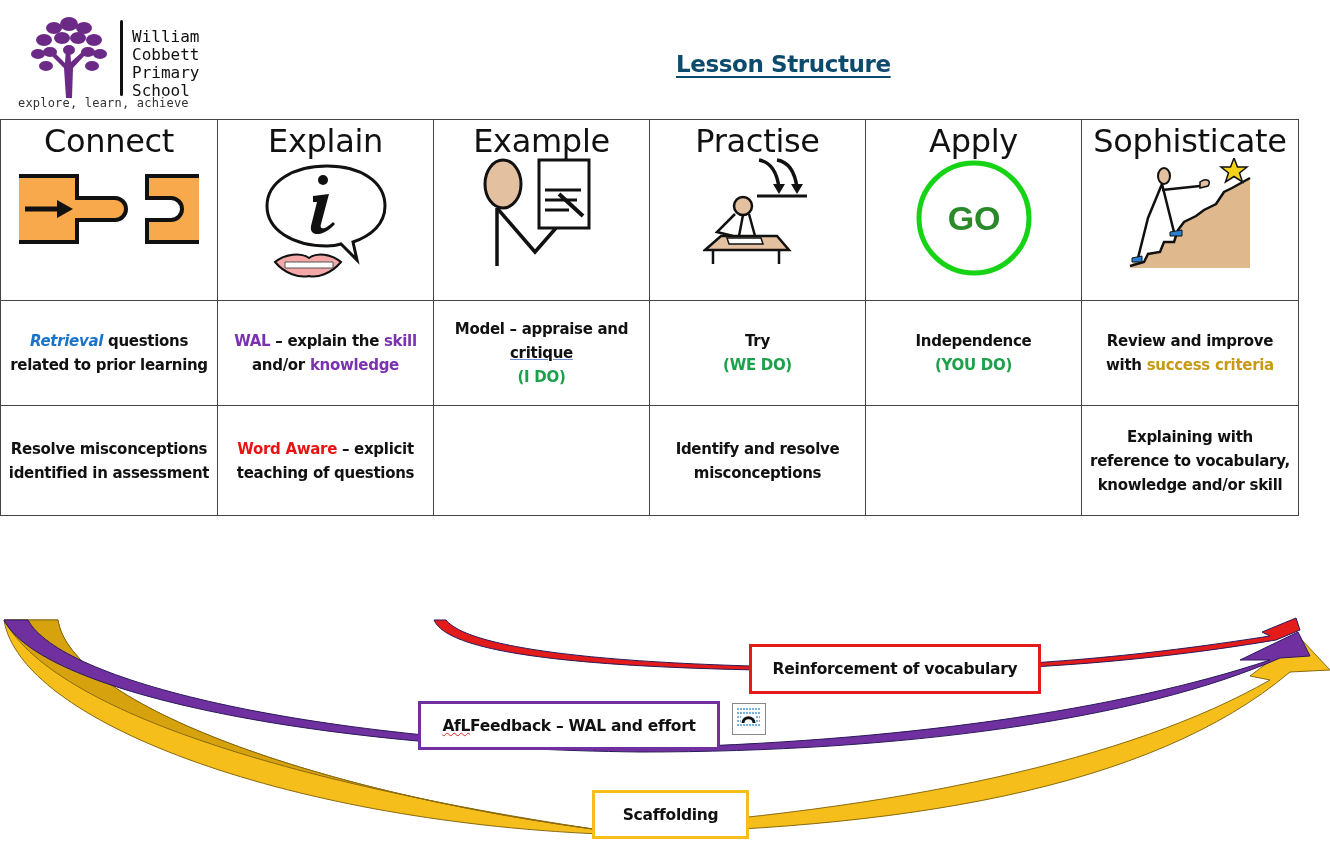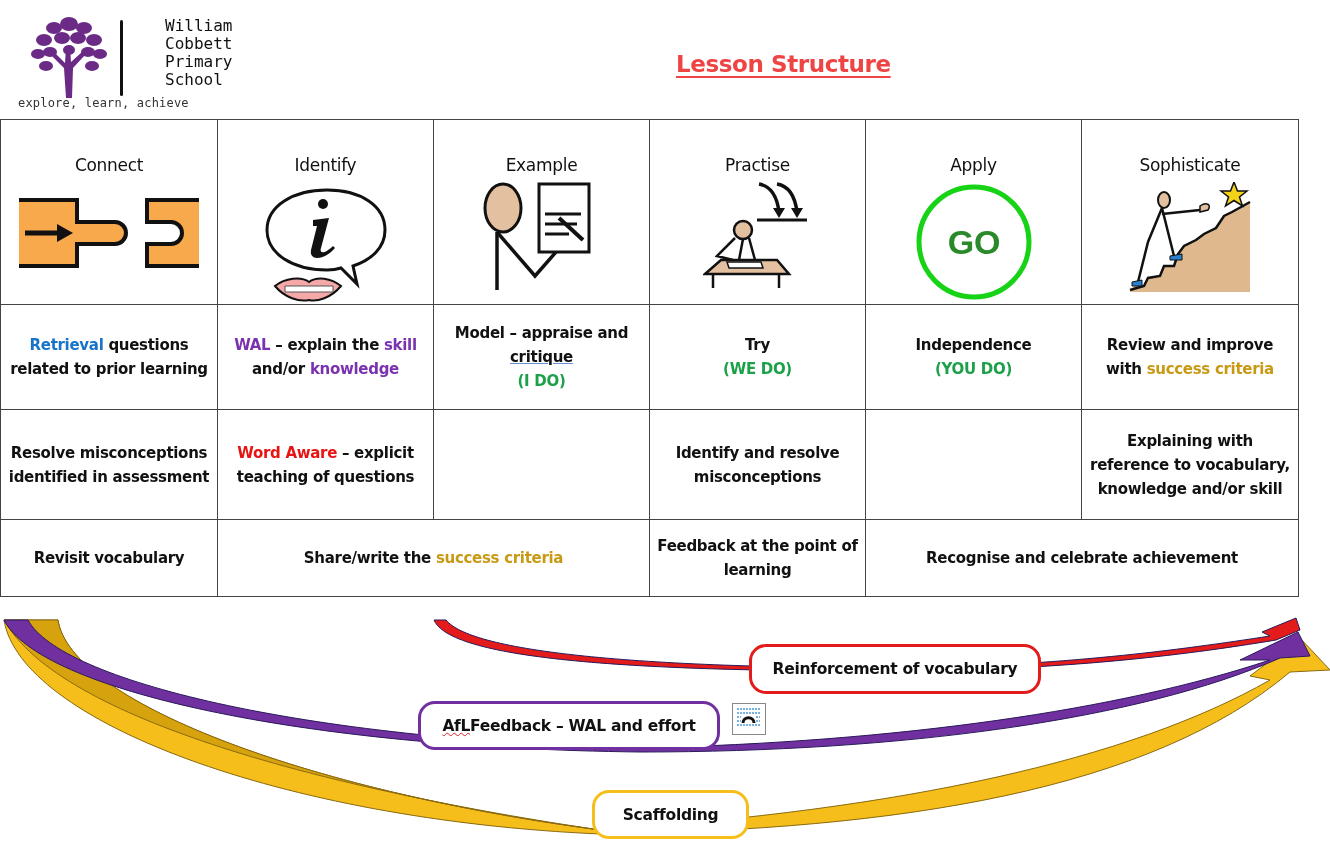--- a/index.html
+++ b/index.html
@@ -1,41 +1,41 @@
 <!DOCTYPE html>
 <html><head>
 <meta charset="utf-8">
 <style>
   html, body { margin:0; padding:0; background:#fff; }
   body { width:1330px; height:850px; position:relative; overflow:hidden; font-family:"Liberation Sans", sans-serif; color:#111; }
   .logo { position:absolute; left:14px; top:8px; width:200px; height:108px; }
-  .logo-name { position:absolute; left:118px; top:9px; font-family:"DejaVu Sans Mono", monospace; font-size:16px; line-height:18px; color:#111;margin-left:33px; }
+  .logo-name { position:absolute; left:118px; top:20px; font-family:"DejaVu Sans Mono", monospace; font-size:16px; line-height:18px; color:#111; }
   .logo-name div { white-space:nowrap; }
   .logo-bar { position:absolute; left:106px; top:12px; width:3px; height:76px; background:#111; border-radius:2px; }
   .logo-tag { position:absolute; left:4px; top:88px; font-family:"DejaVu Sans Mono", monospace; font-size:12px; color:#333; white-space:nowrap; letter-spacing:0.2px; }
-  .page-title { position:absolute; left:676px; top:51px; font-family:"DejaVu Sans", sans-serif; font-weight:bold; font-size:23px; text-decoration:underline; text-underline-offset:4px; color:#ef4444; letter-spacing:-0.4px; }
+  .page-title { position:absolute; left:676px; top:51px; font-family:"DejaVu Sans", sans-serif; font-weight:bold; font-size:23px; text-decoration:underline; text-underline-offset:4px; color:#0c4a6e; letter-spacing:-0.4px; }
 
   table.grid { position:absolute; left:0; top:119px; border-collapse:collapse; table-layout:fixed; width:1298px; }
   table.grid td { border:1.5px solid #444; text-align:center; vertical-align:middle; padding:0 6px; font-family:"DejaVu Sans", sans-serif; font-weight:bold; font-size:15px; line-height:24px; letter-spacing:-0.3px; }
   tr.r-head td { height:176px; vertical-align:top; padding-top:4px; }
   tr.r1 td { height:104px; }
   tr.r2 td { height:109px; }
   tr.r3 td { height:76px; }
-  .stage-title { display:block; font-family:"DejaVu Sans", sans-serif; font-weight:normal; font-size:17px; line-height:34px; letter-spacing:-0.3px; color:#111;margin-top:24px; }
+  .stage-title { display:block; font-family:"DejaVu Sans", sans-serif; font-weight:normal; font-size:32px; line-height:34px; letter-spacing:-0.3px; color:#111; }
   .stage-icon { display:block; margin:10px auto 0; }
-  .c-blue { color:#1874c8; }
+  .c-blue { color:#1874c8;font-style:italic; }
   .c-purple { color:#7a32b0; }
   .c-green { color:#1ca04a; }
   .c-gold { color:#c89a14;margin-top:48px; }
   .c-red { color:#e81414; }
   .wavy-blue { text-decoration:underline; text-decoration-color:#6a8cd0; }
   .wavy-red { text-decoration:underline wavy #e02020; text-decoration-thickness:1px; }
 
   .arrows { position:absolute; left:0; top:595px; width:1330px; height:255px; }
-  .label-box { position:absolute; background:#fff; font-family:"DejaVu Sans", sans-serif; font-weight:bold; font-size:15.5px; display:flex; align-items:center; justify-content:center; letter-spacing:-0.3px; white-space:nowrap;border-radius:17px; }
+  .label-box { position:absolute; background:#fff; font-family:"DejaVu Sans", sans-serif; font-weight:bold; font-size:15.5px; display:flex; align-items:center; justify-content:center; letter-spacing:-0.3px; white-space:nowrap; }
   .box-vocab { left:749px; top:644px; width:286px; height:44px; border:3px solid #e31b1b; }
   .box-afl { left:418px; top:701px; width:296px; height:43px; border:3px solid #7030a0; }
   .box-scaf { left:592px; top:790px; width:151px; height:43px; border:3px solid #f5be1a; }
   .layout-btn { position:absolute; left:732px; top:703px; width:34px; height:32px; border:1.5px solid #888; background:#fff; box-sizing:border-box; }
 </style>
 </head>
 <body>
 
 <div class="logo">
   <svg width="90" height="90" viewBox="0 0 90 90" style="position:absolute;left:10px;top:2px;">
@@ -85,21 +85,21 @@
       <svg class="stage-icon" width="180" height="80" viewBox="0 0 180 80">
         <path d="M0 8 H58 V30 H96 A10 10 0 0 1 96 52 H58 V74 H0 Z" fill="#f8a94c"></path>
         <path d="M0 8 H58 V30 H96 A10 10 0 0 1 96 52 H58 V74 H0" fill="none" stroke="#111" stroke-width="4"></path>
         <path d="M6 41 H42" stroke="#111" stroke-width="5"></path>
         <path d="M38 32 L54 41 L38 50 Z" fill="#111"></path>
         <path d="M180 8 H128 V30 H152 A10 10 0 0 1 152 52 H128 V74 H180 Z" fill="#f8a94c"></path>
         <path d="M180 8 H128 V30 H152 A10 10 0 0 1 152 52 H128 V74 H180" fill="none" stroke="#111" stroke-width="4"></path>
       </svg>
     </td>
     <td>
-      <span class="stage-title">Identify</span>
+      <span class="stage-title">Explain</span>
       <svg class="stage-icon" width="130" height="118" viewBox="0 0 130 118" style="margin-top:4px">
         <path d="M66 4 C100 4 124 20 124 44 C124 62 110 74 92 80 L96 98 L80 82 C74 84 70 84 66 84 C32 84 6 68 6 44 C6 20 32 4 66 4 Z" fill="#fff" stroke="#111" stroke-width="3"></path>
         <circle cx="62" cy="18" r="5" fill="#111"></circle>
         <path d="M52 34 L68 32 L60 62 C58 68 64 68 72 60 L74 62 C64 74 48 76 50 64 L56 40 L52 40 Z" fill="#111"></path>
         <path d="M14 100 C24 92 40 90 48 96 C56 90 70 92 80 100 C70 112 56 116 48 114 C38 116 24 112 14 100 Z" fill="#f4a8a8" stroke="#111" stroke-width="2"></path>
         <path d="M24 100 H72 V106 H24 Z" fill="#fff" stroke="#555" stroke-width="1"></path>
       </svg>
     </td>
     <td>
       <span class="stage-title">Example</span>
@@ -174,28 +174,20 @@
     <td>Resolve misconceptions identified in assessment</td>
     <td>
       <span class="c-red">Word Aware</span><span> – explicit teaching of questions</span>
     </td>
     <td></td>
     <td>Identify and resolve misconceptions</td>
     <td></td>
     <td>Explaining with reference to vocabulary, knowledge and/or skill</td>
   </tr>
 
-  <tr class="r3">
-    <td>Revisit vocabulary</td>
-    <td colspan="2">
-      <span>Share/write the </span><span class="c-gold">success criteria</span>
-    </td>
-    <td>Feedback at the point of learning</td>
-    <td colspan="2">Recognise and celebrate achievement</td>
-  </tr>
 </tbody>
   </table>
 
 <svg class="arrows" viewBox="0 595 1330 255" width="1330" height="255">
 
   <path d="M4 620 L58 620 C70 700 300 790 600 830 C900 810 1130 760 1270 680 L1250 676 L1300 638 L1330 670 L1290 672 C1150 790 900 830 600 834 C280 820 20 720 4 620 Z" fill="#f5be1a" stroke="#8a6a10" stroke-width="1"></path>
   <path d="M4 620 L58 620 C70 700 300 790 600 830 C330 790 60 720 4 620 Z" fill="#d6a20e" stroke="#8a6a10" stroke-width="1"></path>
 
   <path d="M4 620 L28 620 C60 680 300 740 640 748 C900 742 1120 710 1270 660 L1240 660 L1298 632 L1310 656 L1280 658 C1140 720 900 752 640 752 C300 748 40 690 4 620 Z" fill="#7030a0" stroke="#2a1a5a" stroke-width="1"></path>
 

